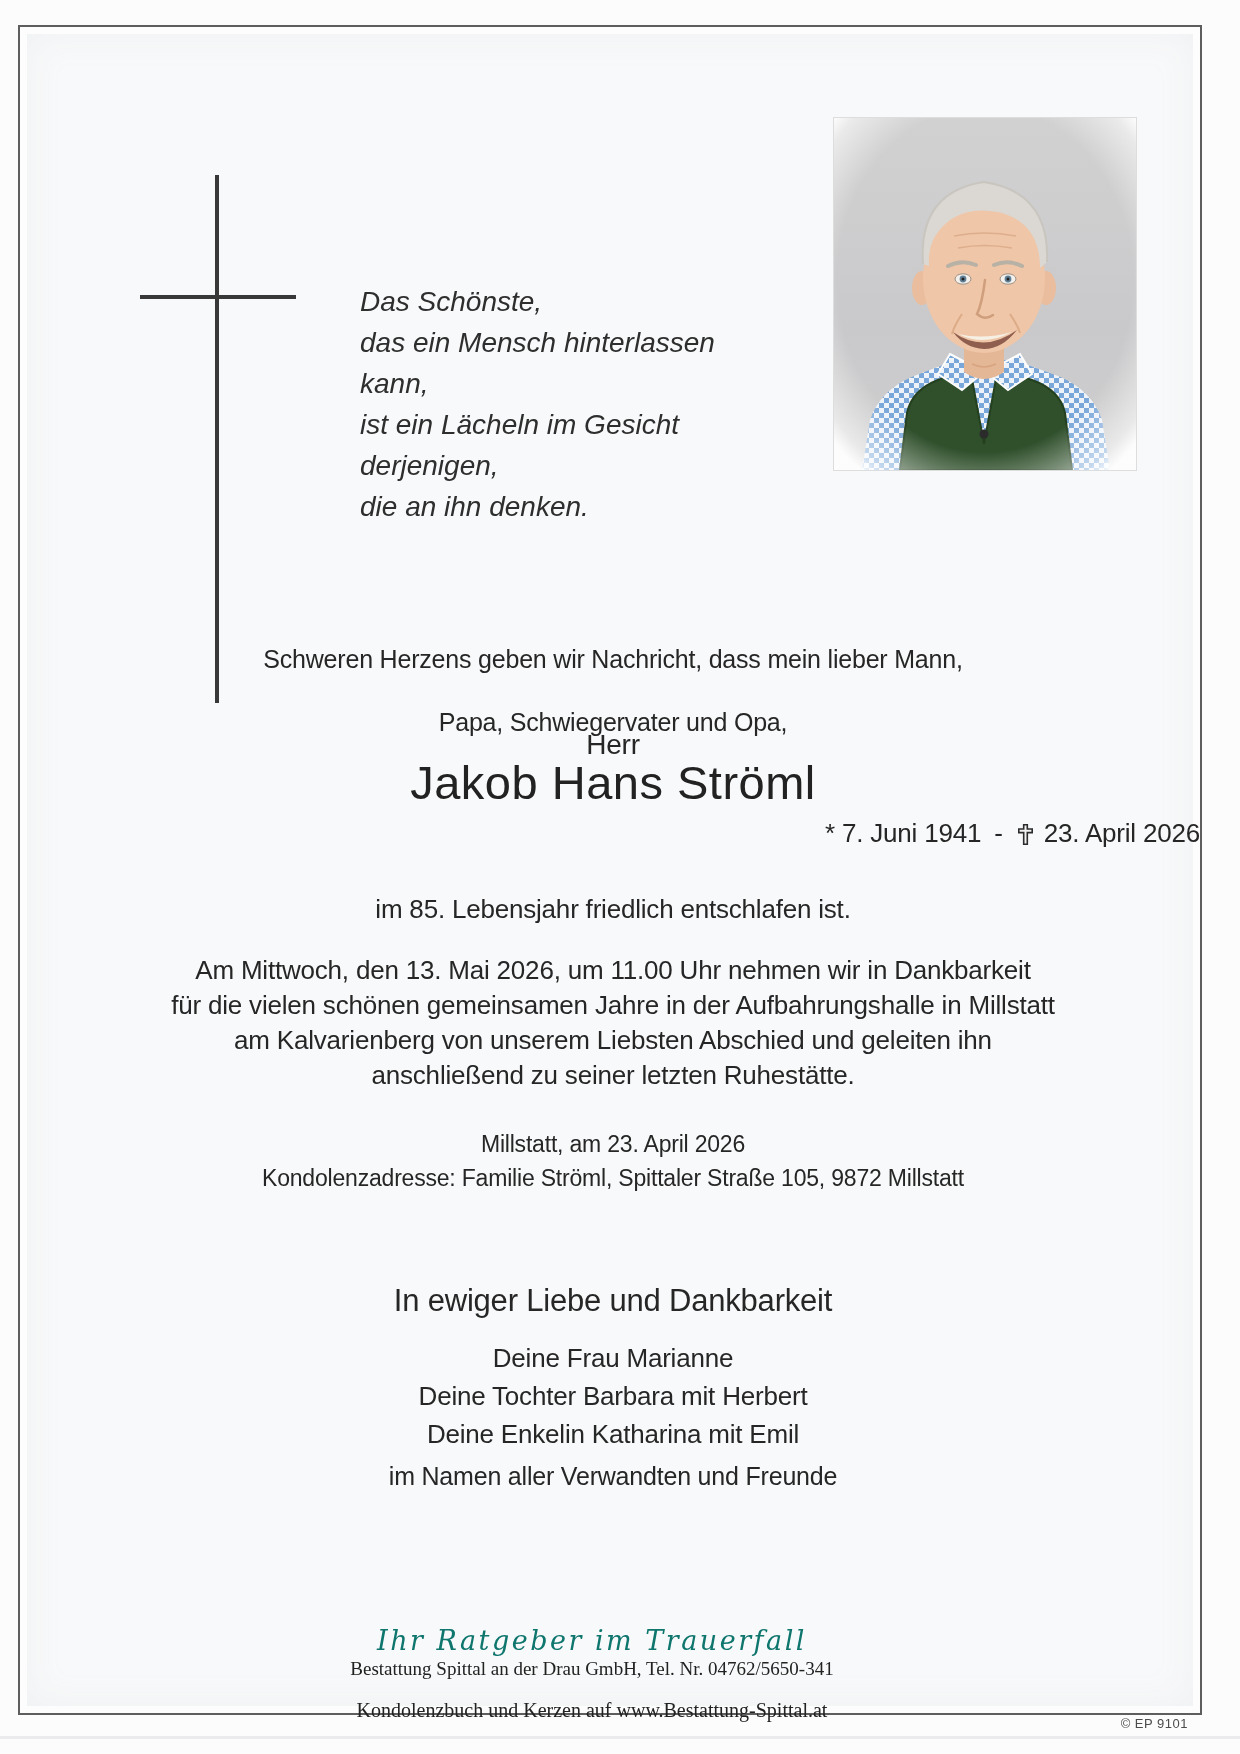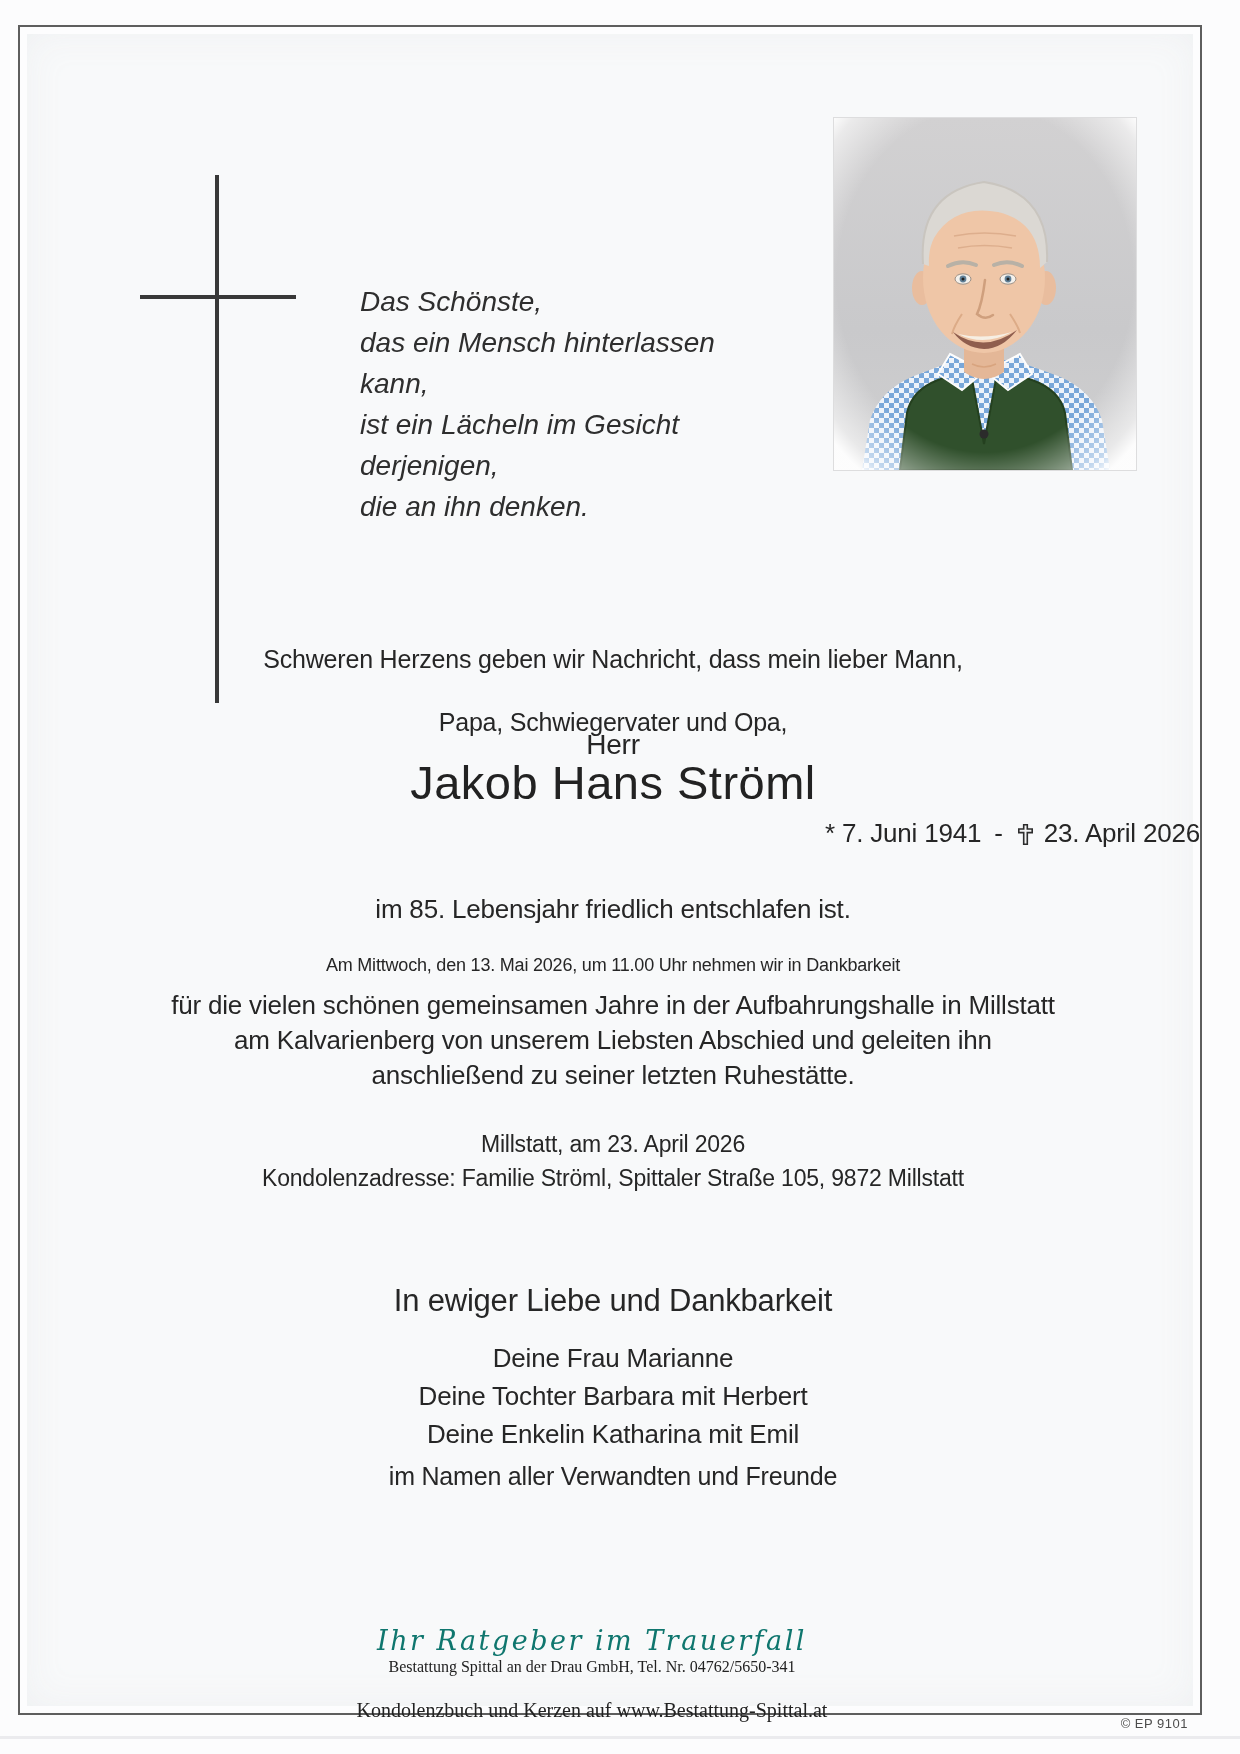--- a/index.html
+++ b/index.html
@@ -44,41 +44,41 @@
     position:absolute;left:26px;width:1174px;text-align:center;
     letter-spacing:-0.2px;color:#262626;
   }
   .announce1{top:645px;font-size:25px;}
   .announce2{top:680px;font-size:25px;margin-top:28px;}
   .salutation{top:729px;font-size:28px;}
   .name{top:755px;font-size:47px;letter-spacing:.5px;color:#222;}
   .dates{top:818px;font-size:26px;text-align:right;}
   .dates .xcross{display:inline-block;vertical-align:-3px;margin:0 4px 0 8px;}
   .passing{top:894px;font-size:26px;}
-  .cer0{top:955px;font-size:18px;}
+  .cer0{top:955px;font-size:26px;}
   .cer1{top:990px;font-size:26px;}
   .cer2{top:1025px;font-size:26px;}
   .cer3{top:1060px;font-size:26px;}
   .placedate{top:1131px;font-size:23px;}
   .condolence{top:1165px;font-size:23px;}
   .farewell-title{top:1283px;font-size:31px;}
   .mourner0{top:1343px;font-size:26px;}
   .mourner1{top:1381px;font-size:26px;}
   .mourner2{top:1419px;font-size:26px;}
   .closing{top:1462px;font-size:25px;}
   
   .fline{
     position:absolute;left:0;width:1184px;text-align:center;
     font-family:"Liberation Serif", serif;color:#222;
   }
   .slogan{
     top:1625px;font-size:27px;font-style:italic;letter-spacing:2.5px;
     font-family:"DejaVu Serif", serif;color:#0f766e;
   }
-  .company{top:1658px;font-size:16px;}
+  .company{top:1658px;font-size:19px;}
   .online{top:1683px;font-size:20px;margin-top:16px;}
   .copyright{
     position:absolute;right:52px;top:1716px;
     font-size:13px;color:#4c4c4c;letter-spacing:.5px;
     font-family:"Liberation Sans", sans-serif;
   }
 </style>
 </head>
 <body>
 

